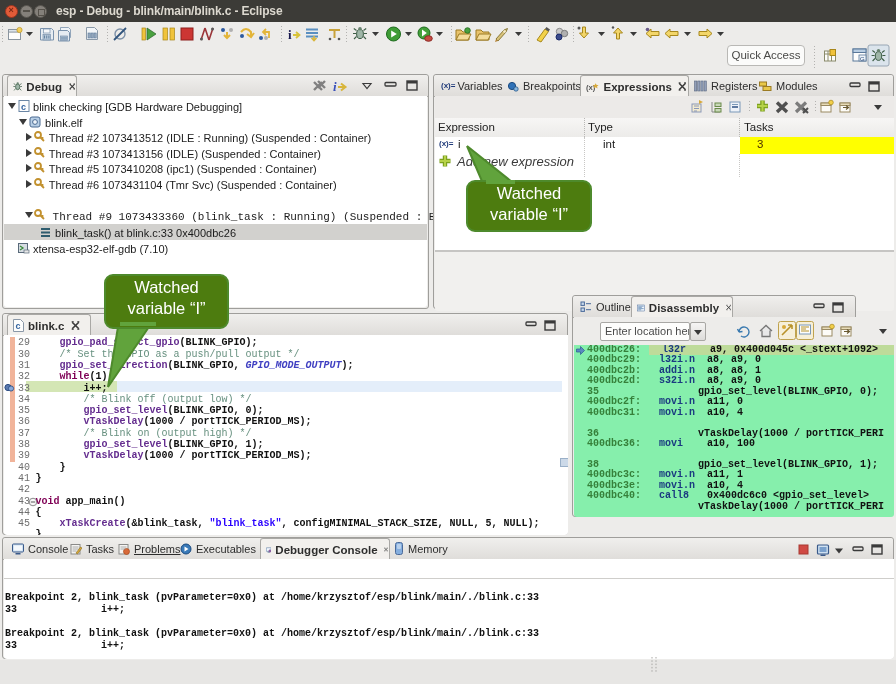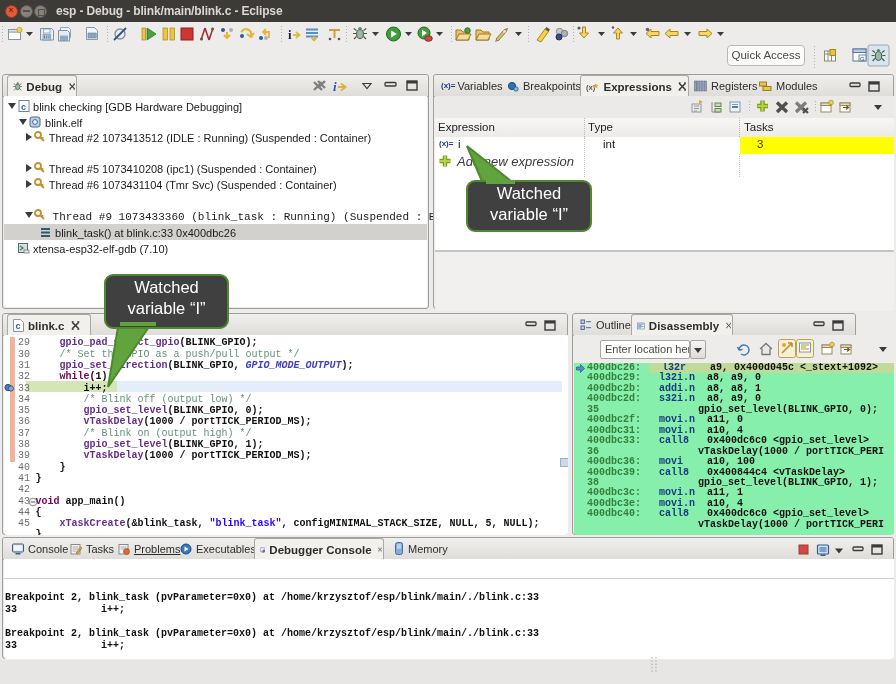--- a/index.html
+++ b/index.html
@@ -6,21 +6,21 @@
 .tabrow{position:absolute;left:0;top:0;right:0;height:21px;border-bottom:1px solid #aeadaa;background:linear-gradient(#f0efed,#dfddda);border-radius:3px 3px 0 0;}
 .tab{position:absolute;top:0;height:21px;display:flex;align-items:center;font-size:11px;color:#2d2d2d;white-space:nowrap;}
 .tab.act{background:#f2f0ed;border:1px solid #a9a8a5;border-bottom:none;border-radius:3px 3px 0 0;font-weight:bold;font-size:11.5px;}
 .ticon{display:inline-block;margin:0 4px 0 5px;}
 .mono{font-family:"Liberation Mono",monospace;font-size:10px;white-space:pre;}
 .kw{color:#7f0055;}
 .fn{color:#642d8f;}
 .cm{color:#66907f;font-weight:normal;}
 .str{color:#2a00ff;}
 .enu{color:#4040c2;font-style:italic;}
-.callout{position:absolute;background:#404040;border:2px solid #4e8a2c;border-radius:9px;color:#fff;font-size:16.5px;text-align:center;z-index:50;}
+.callout{position:absolute;background:#4d7c0f;border:2px solid #4e8a2c;border-radius:9px;color:#fff;font-size:16.5px;text-align:center;z-index:50;}
 </style></head>
 <body>
 <div class="abs" style="left:0;top:0;width:896px;height:22px;background:#3c3b37;border-bottom:1px solid #2a2925;">
   <div class="abs" style="left:5px;top:5px;width:13px;height:13px;border-radius:50%;background:#e25b38;border:1px solid #9e3420;box-sizing:border-box;"></div>
   <div class="abs" style="left:8.5px;top:7px;width:6px;height:6px;color:#7c2714;font-size:9px;font-weight:bold;line-height:6px;">×</div>
   <div class="abs" style="left:20px;top:5px;width:13px;height:13px;border-radius:50%;background:#84807a;border:1px solid #5a5751;box-sizing:border-box;"></div>
   <div class="abs" style="left:23px;top:10px;width:7px;height:2px;background:#55514a;"></div>
   <div class="abs" style="left:34px;top:5px;width:13px;height:13px;border-radius:50%;background:#84807a;border:1px solid #5a5751;box-sizing:border-box;"></div>
   <div class="abs" style="left:37.5px;top:8.5px;width:5px;height:5px;border:1.5px solid #55514a;"></div>
   <div class="abs" style="left:56px;top:4px;color:#dcd8cf;font-size:12px;font-weight:bold;letter-spacing:-0.15px;">esp - Debug - blink/main/blink.c - Eclipse</div>
@@ -231,20 +231,25 @@
     <div class="abs" style="left:14px;top:19.6px;white-space:nowrap;"><svg width="24" height="12" viewBox="0 0 24 12" style="vertical-align:-1px;">
           <path d="M1 3 l8 0 l-4 6 z" fill="#3a3a3a"></path>
           <rect x="12" y="1" width="10" height="10" rx="2" fill="#b8cfe6" stroke="#4a6a92"></rect>
           <circle cx="17" cy="6" r="2.4" fill="#eef4fa" stroke="#4a6a92"></circle>
         </svg> blink.elf</div>
     <div class="abs" style="left:20px;top:35.1px;white-space:nowrap;"><svg width="22" height="12" viewBox="0 0 22 12" style="vertical-align:-1px;">
           <path d="M2 2 l6 4 l-6 4 z" fill="#3a3a3a"></path>
           <circle cx="14" cy="4" r="3" fill="none" stroke="#c2912e" stroke-width="1.8"></circle>
           <path d="M16 6 l4 4 m-1.5 -4 l0 2.5" stroke="#c2912e" stroke-width="1.8"></path>
         </svg> Thread #2 1073413512 (IDLE : Running) (Suspended : Container)</div>
+    <div class="abs" style="left:20px;top:50.7px;white-space:nowrap;"><svg width="22" height="12" viewBox="0 0 22 12" style="vertical-align:-1px;">
+          <path d="M2 2 l6 4 l-6 4 z" fill="#3a3a3a"></path>
+          <circle cx="14" cy="4" r="3" fill="none" stroke="#c2912e" stroke-width="1.8"></circle>
+          <path d="M16 6 l4 4 m-1.5 -4 l0 2.5" stroke="#c2912e" stroke-width="1.8"></path>
+        </svg> Thread #3 1073413156 (IDLE) (Suspended : Container)</div>
     <div class="abs" style="left:20px;top:66.2px;white-space:nowrap;"><svg width="22" height="12" viewBox="0 0 22 12" style="vertical-align:-1px;">
           <path d="M2 2 l6 4 l-6 4 z" fill="#3a3a3a"></path>
           <circle cx="14" cy="4" r="3" fill="none" stroke="#c2912e" stroke-width="1.8"></circle>
           <path d="M16 6 l4 4 m-1.5 -4 l0 2.5" stroke="#c2912e" stroke-width="1.8"></path>
         </svg> Thread #5 1073410208 (ipc1) (Suspended : Container)</div>
     <div class="abs" style="left:20px;top:81.8px;white-space:nowrap;"><svg width="22" height="12" viewBox="0 0 22 12" style="vertical-align:-1px;">
           <path d="M2 2 l6 4 l-6 4 z" fill="#3a3a3a"></path>
           <circle cx="14" cy="4" r="3" fill="none" stroke="#c2912e" stroke-width="1.8"></circle>
           <path d="M16 6 l4 4 m-1.5 -4 l0 2.5" stroke="#c2912e" stroke-width="1.8"></path>
         </svg> Thread #6 1073431104 (Tmr Svc) (Suspended : Container)</div>
@@ -397,21 +402,21 @@
       </svg>
     <div class="mono abs" style="left:12px;top:2.4px;color:#6e6e6e;line-height:11.3px;text-align:right;width:14px;">29<br>30<br>31<br>32<br>33<br>34<br>35<br>36<br>37<br>38<br>39<br>40<br>41<br>42<br>43<br>44<br>45</div>
     <svg class="abs" style="left:24px;top:162px;" width="10" height="10" viewBox="0 0 10 10">
         <circle cx="5" cy="5" r="3.8" fill="#f8f8f8" stroke="#8a8a8a"></circle>
         <path d="M2.8 5 h4.4" stroke="#5a5a5a"></path>
       </svg>
     <div class="mono abs" style="left:31.5px;top:2.4px;line-height:11.3px;font-weight:bold;color:#111;"><div style="height:11.3px;">    <span class="fn">gpio_pad_select_gpio</span>(BLINK_GPIO);</div><div style="height:11.3px;"><span class="cm">    /* Set the GPIO as a push/pull output */</span></div><div style="height:11.3px;">    <span class="fn">gpio_set_direction</span>(BLINK_GPIO, <span class="enu">GPIO_MODE_OUTPUT</span>);</div><div style="height:11.3px;">    <span class="kw">while</span>(1)</div><div style="height:11.3px;">        i++;</div><div style="height:11.3px;"><span class="cm">        /* Blink off (output low) */</span></div><div style="height:11.3px;">        <span class="fn">gpio_set_level</span>(BLINK_GPIO, 0);</div><div style="height:11.3px;">        <span class="fn">vTaskDelay</span>(1000 / portTICK_PERIOD_MS);</div><div style="height:11.3px;"><span class="cm">        /* Blink on (output high) */</span></div><div style="height:11.3px;">        <span class="fn">gpio_set_level</span>(BLINK_GPIO, 1);</div><div style="height:11.3px;">        <span class="fn">vTaskDelay</span>(1000 / portTICK_PERIOD_MS);</div><div style="height:11.3px;">    }</div><div style="height:11.3px;">}</div><div style="height:11.3px;"></div><div style="height:11.3px;"><span class="kw">void</span> app_main()</div><div style="height:11.3px;">{</div><div style="height:11.3px;">    <span class="fn">xTaskCreate</span>(&amp;blink_task, <span class="str">"blink_task"</span>, configMINIMAL_STACK_SIZE, NULL, 5, NULL);</div><div style="height:11.3px;">}</div></div>
     <div class="abs" style="left:556px;top:123px;width:7px;height:7px;background:#ccd9e8;border:1px solid #9ab0c8;"></div>
   </div>
 </div>
-<div class="panel" style="left:572px;top:313px;width:284px;height:222px;">
+<div class="panel" style="left:572px;top:295px;width:284px;height:222px;">
   <div class="tabrow"></div>
   <div class="tab" style="left:2px;">
     <svg class="ticon" width="12" height="12" viewBox="0 0 12 12">
         <g fill="#c8d8ea" stroke="#4a6a9a">
           <rect x="1" y="1" width="3.4" height="3.4"></rect>
           <rect x="1" y="7" width="3.4" height="3.4"></rect>
         </g>
         <path d="M6 2.7 h5 M6 8.7 h5" stroke="#4a6a9a"></path>
       </svg>Outline
   </div>
@@ -473,25 +478,23 @@
     <div class="abs" style="left:13px;top:0px;"><span style="color:#36803a">400dbc26:</span></div>
     <div class="abs" style="left:88px;top:0px;"><span style="color:#1a3a80">l32r</span></div>
     <div class="abs" style="left:136px;top:0px;">a9, 0x400d045c &lt;_stext+1092&gt;</div>
     <div class="abs" style="left:13px;top:10.45px;"><span style="color:#36803a">400dbc29:</span>   <span style="color:#1a3a80">l32i.n  </span>a8, a9, 0</div>
     <div class="abs" style="left:13px;top:20.90px;"><span style="color:#36803a">400dbc2b:</span>   <span style="color:#1a3a80">addi.n  </span>a8, a8, 1</div>
     <div class="abs" style="left:13px;top:31.35px;"><span style="color:#36803a">400dbc2d:</span>   <span style="color:#1a3a80">s32i.n  </span>a8, a9, 0</div>
     <div class="abs" style="left:13px;top:41.80px;"><span style="color:#36803a">35</span></div>
     <div class="abs" style="left:124px;top:41.80px;">gpio_set_level(BLINK_GPIO, 0);</div>
     <div class="abs" style="left:13px;top:52.25px;"><span style="color:#36803a">400dbc2f:</span>   <span style="color:#1a3a80">movi.n  </span>a11, 0</div>
     <div class="abs" style="left:13px;top:62.70px;"><span style="color:#36803a">400dbc31:</span>   <span style="color:#1a3a80">movi.n  </span>a10, 4</div>
-    <div class="abs" style="left:13px;top:73.15px;"><span style="color:#36803a">400dbc33:</span>   <span style="color:#1a3a80">call8   </span>0x400dc6c0 &lt;gpio_set_level&gt;</div>
     <div class="abs" style="left:13px;top:83.60px;"><span style="color:#36803a">36</span></div>
     <div class="abs" style="left:124px;top:83.60px;">vTaskDelay(1000 / portTICK_PERI</div>
     <div class="abs" style="left:13px;top:94.05px;"><span style="color:#36803a">400dbc36:</span>   <span style="color:#1a3a80">movi    </span>a10, 100</div>
-    <div class="abs" style="left:13px;top:104.50px;"><span style="color:#36803a">400dbc39:</span>   <span style="color:#1a3a80">call8   </span>0x400844c4 &lt;vTaskDelay&gt;</div>
     <div class="abs" style="left:13px;top:114.95px;"><span style="color:#36803a">38</span></div>
     <div class="abs" style="left:124px;top:114.95px;">gpio_set_level(BLINK_GPIO, 1);</div>
     <div class="abs" style="left:13px;top:125.40px;"><span style="color:#36803a">400dbc3c:</span>   <span style="color:#1a3a80">movi.n  </span>a11, 1</div>
     <div class="abs" style="left:13px;top:135.85px;"><span style="color:#36803a">400dbc3e:</span>   <span style="color:#1a3a80">movi.n  </span>a10, 4</div>
     <div class="abs" style="left:13px;top:146.30px;"><span style="color:#36803a">400dbc40:</span>   <span style="color:#1a3a80">call8   </span>0x400dc6c0 &lt;gpio_set_level&gt;</div>
     <div class="abs" style="left:124px;top:156.75px;">vTaskDelay(1000 / portTICK_PERI</div>
   </div>
 </div>
 <div class="panel" style="left:2px;top:537px;width:892px;height:122px;">
   <div class="tabrow"></div>
@@ -515,21 +518,21 @@
         <circle cx="8.5" cy="8.5" r="3" fill="#d86a3a" stroke="#a84a1a" stroke-width="0.7"></circle>
         <path d="M2.5 4 h6 M2.5 6 h5" stroke="#9a9a9a" stroke-width="0.8"></path>
       </svg>Problems
   </div>
   <div class="tab" style="left:172px;">
     <svg class="ticon" width="12" height="12" viewBox="0 0 12 12">
         <circle cx="6" cy="6" r="5" fill="#3a7ab8" stroke="#1a4a80"></circle>
         <path d="M4.5 3.5 l4 2.5 l-4 2.5 z" fill="#fff"></path>
       </svg>Executables
   </div>
-  <div class="tab act" style="left:251px;width:128px;">
+  <div class="tab act" style="left:257px;width:128px;">
     <svg class="ticon" width="12" height="12" viewBox="0 0 12 12">
         <rect x="0.5" y="1" width="11" height="8" rx="1" fill="#cfe0f0" stroke="#3a5a8a"></rect>
         <rect x="2" y="2.5" width="8" height="5" fill="#f4f8fc"></rect>
         <rect x="3.5" y="10" width="5" height="1.5" fill="#3a5a8a"></rect>
         <circle cx="9" cy="8" r="2.8" fill="#9a6ab0" stroke="#5a3a70" stroke-width="0.7"></circle>
       </svg>
     Debugger Console&nbsp;&nbsp;<svg width="9" height="9" viewBox="0 0 9 9" style="margin-right:1px;">
         <path d="M1.2 1.2 L7.8 7.8 M7.8 1.2 L1.2 7.8" stroke="#3a3a3a" stroke-width="1.6"></path>
         <path d="M0.7 0.7 h2 M6.3 0.7 h2 M0.7 8.3 h2 M6.3 8.3 h2" stroke="#3a3a3a" stroke-width="1"></path>
       </svg>

